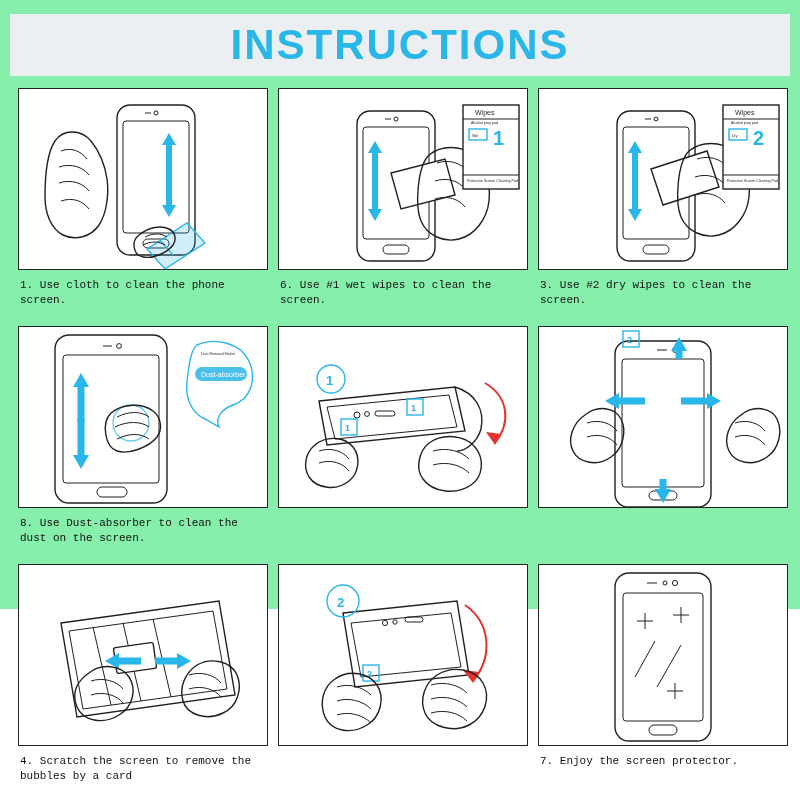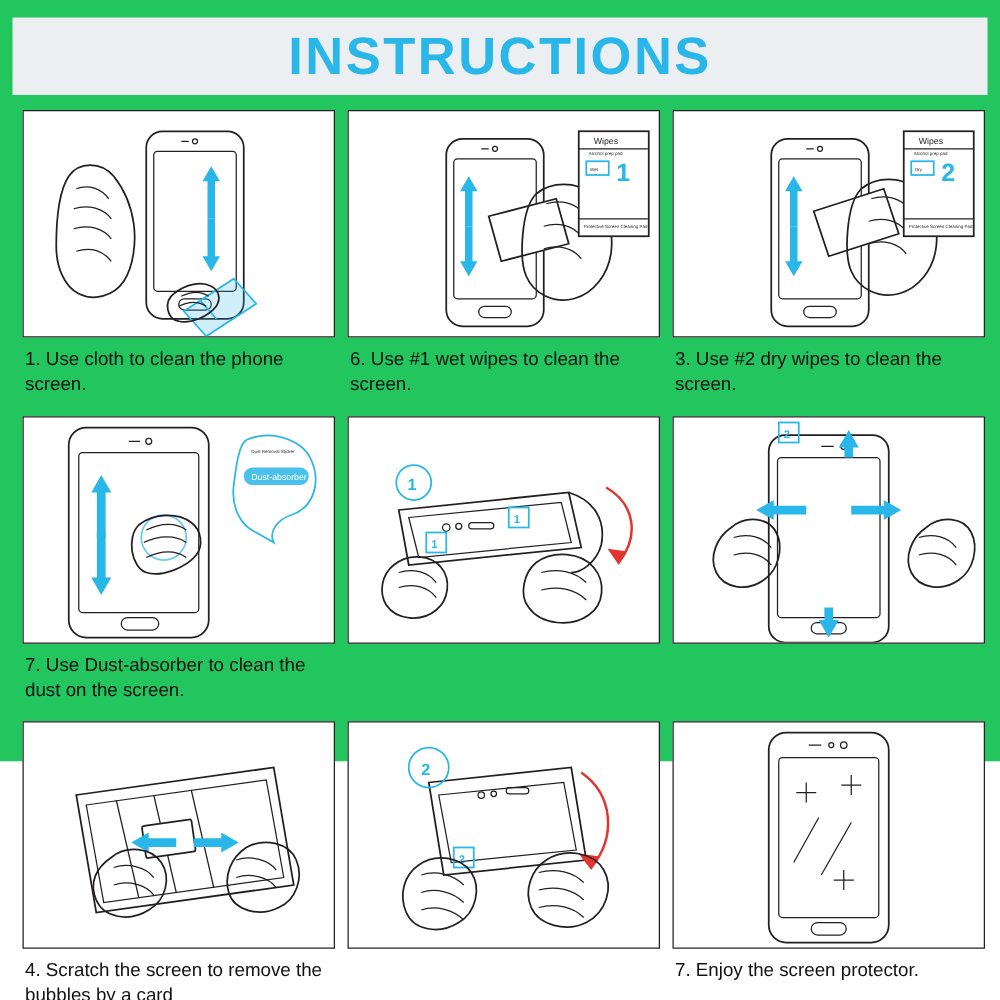--- a/index.html
+++ b/index.html
@@ -12,21 +12,21 @@
     height: 800px;
     font-family: "Liberation Sans", sans-serif;
     color: #111111;
     overflow: hidden;
   }
   .page {
     position: relative;
     width: 800px;
     height: 609px;
     box-sizing: border-box;
-    background: #22c55e;
+    background: #86efac;
   }
   .header {
     position: absolute;
     top: 14px;
     left: 10px;
     right: 10px;
     height: 62px;
     background: #eceff1;
     display: flex;
     align-items: center;
@@ -58,25 +58,26 @@
   .panel {
     width: 100%;
     height: 182px;
     border: 1px solid #222;
     box-sizing: border-box;
     position: relative;
     background: #fff;
     overflow: hidden;
   }
   .caption {
-    font-size: 15px;
+    font-size: 11px;
     line-height: 1.35;
     color: #111;
     margin: 8px 2px 10px 2px;
     min-height: 34px;
+    font-family: Liberation Mono, monospace;
   }
   svg { display: block; }
   .stroke { fill: none; stroke: #231f20; stroke-width: 1.4; }
   .thin { fill: none; stroke: #231f20; stroke-width: 1; }
   .blue { fill: #29b6e8; }
   .bluestroke { fill: none; stroke: #29b6e8; stroke-width: 1.4; }
   .redstroke { fill: none; stroke: #e3342f; stroke-width: 2; }
   .white { fill: #ffffff; }
   .lbl-dark { fill: #231f20; font-size: 7px; font-family: "Liberation Sans", sans-serif; }
   .tiny { fill: #231f20; font-size: 3.6px; font-family: "Liberation Sans", sans-serif; }
@@ -211,21 +212,21 @@
           <path class="thin" d="M96 100 C108 94 122 94 130 100"></path>
           <path class="thin" d="M98 112 C110 106 122 106 130 112"></path>
 
           <path class="white" d="M178 18 C196 10 222 16 230 34 C238 52 232 72 214 78 C202 82 196 92 200 100 L186 92 C172 86 166 70 168 54 C170 38 172 22 178 18 Z"></path>
           <path class="bluestroke" d="M178 18 C196 10 222 16 230 34 C238 52 232 72 214 78 C202 82 196 92 200 100 L186 92 C172 86 166 70 168 54 C170 38 172 22 178 18 Z"></path>
           <text class="tiny" x="182" y="28">Dust Removal Sticker</text>
           <rect x="176" y="40" width="52" height="14" rx="7" fill="#29b6e8" opacity="0.85"></rect>
           <text x="182" y="50" fill="#ffffff" font-size="7" font-family="'Liberation Sans', sans-serif">Dust-absorber</text>
         </svg>
       </div>
-      <div class="caption">7. Use Dust-absorber to clean the dust on the screen.</div>
+      <div class="caption">8. Use Dust-absorber to clean the dust on the screen.</div>
     </div>
 
     <div class="cell">
       <div class="panel">
         <svg width="248" height="182" viewBox="0 0 248 182">
 
           <path class="stroke" d="M40 74 L176 60 L186 104 L48 118 Z"></path>
           <path class="thin" d="M48 80 L170 68 L178 100 L56 112 Z"></path>
           <circle class="thin" cx="78" cy="88" r="3"></circle>
           <circle class="thin" cx="88" cy="87" r="2.4"></circle>

